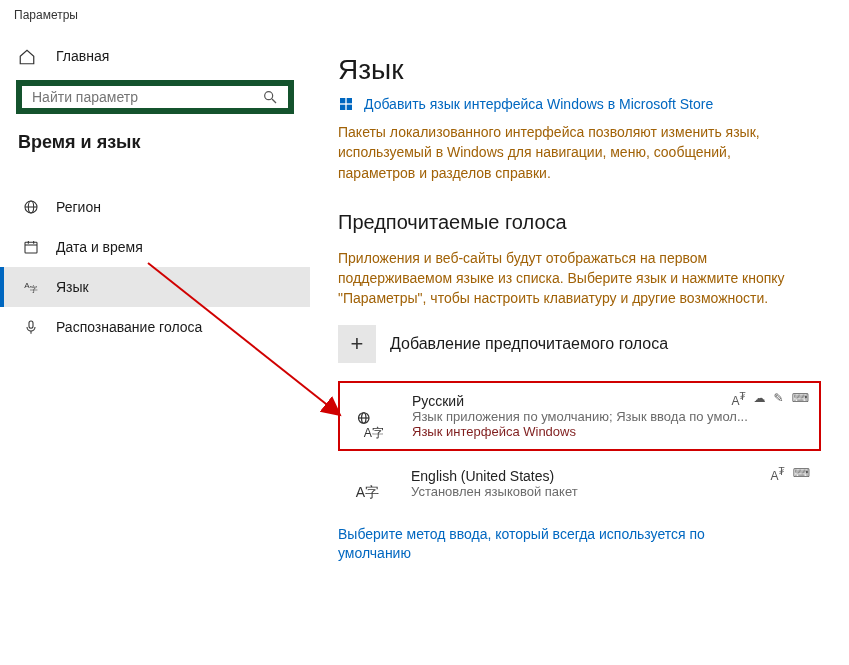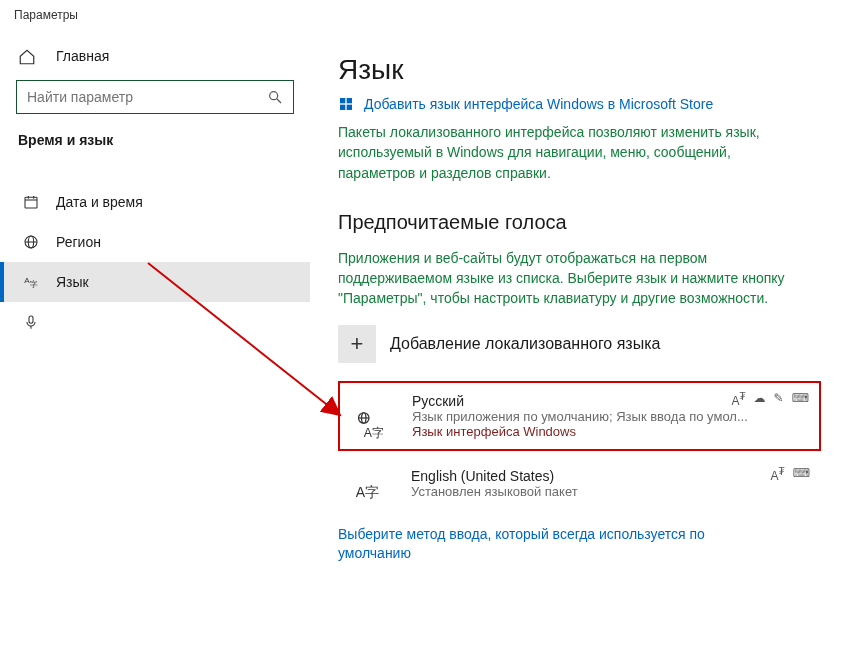--- a/index.html
+++ b/index.html
@@ -28,36 +28,36 @@
   .home-row {
     display: flex;
     align-items: flex-start;
     gap: 20px;
     padding: 10px 18px 14px 18px;
     cursor: pointer;
   }
   .home-row .label { font-size: 14px; }
   .search-box {
     margin: 0 16px 18px 16px;
-    border: 1px solid #14532d;
+    border: 6px solid #14532d;
     height: 34px;
     display: flex;
     align-items: center;
     padding: 0 10px;
     justify-content: space-between;
   }
   .search-box input {
     border: none;
     outline: none;
     font-size: 14px;
     width: 100%;
     background: transparent;
   }
   .section-title {
-    font-size: 14px;
+    font-size: 18px;
     font-weight: 600;
     padding: 0 18px 10px 18px;
   }
   .nav-list { margin-top: 24px; }
   .nav-item {
     display: flex;
     align-items: center;
     gap: 16px;
     padding: 12px 18px;
     font-size: 14px;
@@ -83,21 +83,21 @@
     display: flex;
     align-items: flex-start;
     gap: 10px;
     color: #0067c0;
     font-size: 14px;
     cursor: pointer;
     margin-bottom: 10px;
   }
   .desc {
     font-size: 14px;
-    color: #15803d;
+    color: #a16207;
     line-height: 1.45;
     margin-bottom: 28px;
     max-width: 460px;
   }
   .sub-heading {
     font-size: 20px;
     font-weight: 400;
     margin-bottom: 14px;
   }
   .add-row {
@@ -183,58 +183,59 @@
         <svg width="16" height="16" viewBox="0 0 24 24" fill="none" stroke="#555" stroke-width="1.8">
             <circle cx="10" cy="10" r="6"></circle>
             <line x1="15" y1="15" x2="21" y2="21"></line>
           </svg>
       </span>
     </div>
 
     <div class="section-title">Время и язык</div>
 
     <div class="nav-list">
+      <div class="nav-item">
+        <span class="icon-slot">
+          <svg width="16" height="16" viewBox="0 0 24 24" fill="none" stroke="#333" stroke-width="1.6">
+              <circle cx="12" cy="12" r="9"></circle>
+              <ellipse cx="12" cy="12" rx="4" ry="9"></ellipse>
+              <line x1="3" y1="12" x2="21" y2="12"></line>
+            </svg>
+        </span>
+        <span>Регион</span>
+      </div>
       <div class="nav-item">
         <span class="icon-slot">
           <svg width="16" height="16" viewBox="0 0 24 24" fill="none" stroke="#333" stroke-width="1.6">
               <rect x="3" y="5" width="18" height="16" rx="1"></rect>
               <line x1="3" y1="9" x2="21" y2="9"></line>
               <line x1="8" y1="3" x2="8" y2="7"></line>
               <line x1="16" y1="3" x2="16" y2="7"></line>
             </svg>
         </span>
         <span>Дата и время</span>
       </div>
-      <div class="nav-item">
-        <span class="icon-slot">
-          <svg width="16" height="16" viewBox="0 0 24 24" fill="none" stroke="#333" stroke-width="1.6">
-              <circle cx="12" cy="12" r="9"></circle>
-              <ellipse cx="12" cy="12" rx="4" ry="9"></ellipse>
-              <line x1="3" y1="12" x2="21" y2="12"></line>
-            </svg>
-        </span>
-        <span>Регион</span>
-      </div>
       <div class="nav-item active">
         <span class="icon-slot">
           <svg width="16" height="16" viewBox="0 0 24 24" fill="none" stroke="#333" stroke-width="1.6">
               <text x="2" y="14" font-size="12" fill="#333" stroke="none">A</text>
               <text x="10" y="20" font-size="12" fill="#333" stroke="none">字</text>
             </svg>
         </span>
         <span>Язык</span>
       </div>
       <div class="nav-item">
         <span class="icon-slot">
           <svg width="16" height="16" viewBox="0 0 24 24" fill="none" stroke="#333" stroke-width="1.6">
               <rect x="9" y="3" width="6" height="11" rx="3"></rect>
               <path d="M6 12a6 6 0 0 0 12 0"></path>
               <line x1="12" y1="18" x2="12" y2="22"></line>
             </svg>
         </span>
+        <span>Распознавание голоса</span>
       </div>
     </div>
   </div>
 
   <div class="content">
     <div class="page-heading">Язык</div>
 
     <div class="store-link">
       <span>
         <svg width="16" height="16" viewBox="0 0 24 24" fill="#0067c0">
@@ -247,21 +248,21 @@
       <span>Добавить язык интерфейса Windows в Microsoft Store</span>
     </div>
 
     <div class="desc">Пакеты локализованного интерфейса позволяют изменить язык, используемый в Windows для навигации, меню, сообщений, параметров и разделов справки.</div>
 
     <div class="sub-heading">Предпочитаемые голоса</div>
     <div class="desc" style="margin-bottom:16px">Приложения и веб-сайты будут отображаться на первом поддерживаемом языке из списка. Выберите язык и нажмите кнопку "Параметры", чтобы настроить клавиатуру и другие возможности.</div>
 
     <div class="add-row">
       <div class="plus-box">+</div>
-      <span>Добавление локализованного языка</span>
+      <span>Добавление предпочитаемого голоса</span>
     </div>
 
     <div class="lang-card highlighted">
       <div class="lang-icon">
         <svg width="28" height="28" viewBox="0 0 32 32" fill="none" stroke="#333" stroke-width="1.4">
           <circle cx="10" cy="8" r="6"></circle>
             <ellipse cx="10" cy="8" rx="2.5" ry="6"></ellipse>
             <line x1="4" y1="8" x2="16" y2="8"></line>
           <text x="10" y="30" font-size="14" fill="#333" stroke="none">A字</text>
         </svg>

